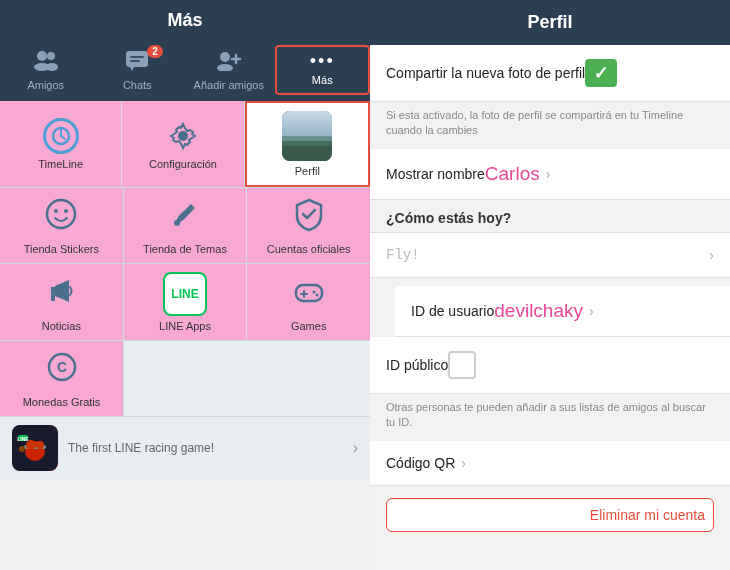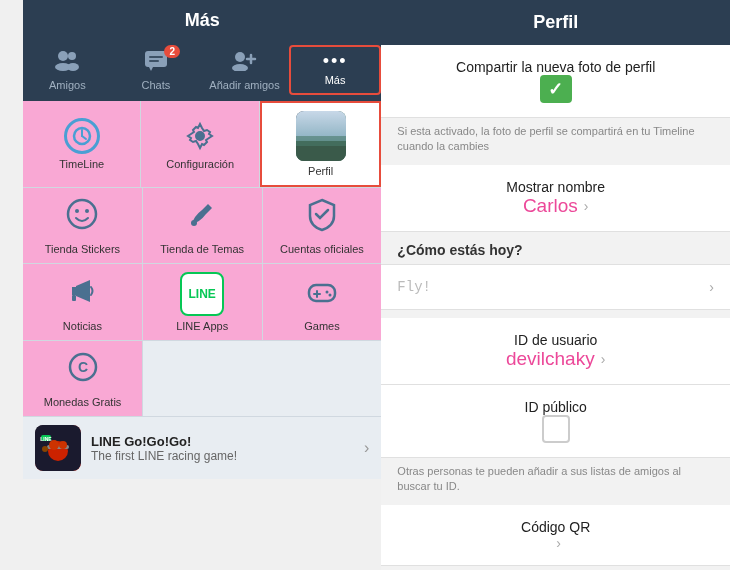--- a/index.html
+++ b/index.html
@@ -5,21 +5,20 @@
     * { box-sizing: border-box; margin: 0; padding: 0; }
     body { width: 730px; height: 570px; display: flex; font-family: Arial, sans-serif; overflow: hidden; background: #f0f0f0; }
 
     
     .left-panel {
       width: 370px;
       height: 456px;
       background: #3d5166;
       display: flex;
       flex-direction: column;
-      margin-left: 23px;
     }
 
     .left-header {
       background: #2c3e52;
       padding: 10px 0 8px;
       text-align: center;
       color: white;
       font-size: 18px;
       font-weight: bold;
     }
@@ -182,24 +181,23 @@
     .profile-items {
       flex: 1;
       overflow-y: auto;
     }
 
     .profile-item {
       background: white;
       padding: 14px 16px;
       display: flex;
       align-items: center;
-      justify-content: center;
+      justify-content: flex-start;
       border-bottom: 1px solid #e0e0e0;
       cursor: pointer;
-      flex-direction: column;
     }
     .profile-item-label {
       font-size: 14px;
       color: #222;
     }
     .profile-item-value {
       font-size: 19px;
       color: #ec4899;
     }
     .profile-item-arrow {
@@ -494,21 +492,20 @@
         <circle cx="23" cy="26" r="10" fill="#cc2200"></circle>
         <rect x="12" y="20" width="22" height="4" rx="2" fill="#888"></rect>
         <circle cx="19" cy="20" r="5" fill="#cc3300"></circle>
         <circle cx="28" cy="20" r="4" fill="#cc3300"></circle>
         <circle cx="10" cy="24" r="3" fill="#884400"></circle>
         <rect x="6" y="10" width="10" height="6" rx="2" fill="#06c755"></rect>
         <text x="11" y="16" text-anchor="middle" font-size="5" fill="white" font-weight="bold">LINE</text>
       </svg>
     </div>
     <div class="banner-text">
-      <div class="banner-title">LINE Go!Go!Go!</div>
       <div class="banner-subtitle">The first LINE racing game!</div>
     </div>
     <span class="banner-arrow">›</span>
   </div>
 
 </div>
 
 <div class="right-panel">
   <div class="right-header">
     <span>Perfil</span>
@@ -534,21 +531,21 @@
 
     <div class="section-header">
       <span>¿Cómo estás hoy?</span>
     </div>
 
     <div class="status-item">
       <span class="status-placeholder">Fly!</span>
       <span class="profile-item-arrow">›</span>
     </div>
 
-    <div class="profile-item" style="margin-top:8px;">
+    <div class="profile-item" style="margin-top:8px;margin-left:25px;">
       <span class="profile-item-label">ID de usuario</span>
       <div class="profile-item-right">
         <span class="profile-item-value">devilchaky</span>
         <span class="profile-item-arrow">›</span>
       </div>
     </div>
 
     <div class="profile-item">
       <span class="profile-item-label">ID público</span>
       <div class="empty-check"></div>

